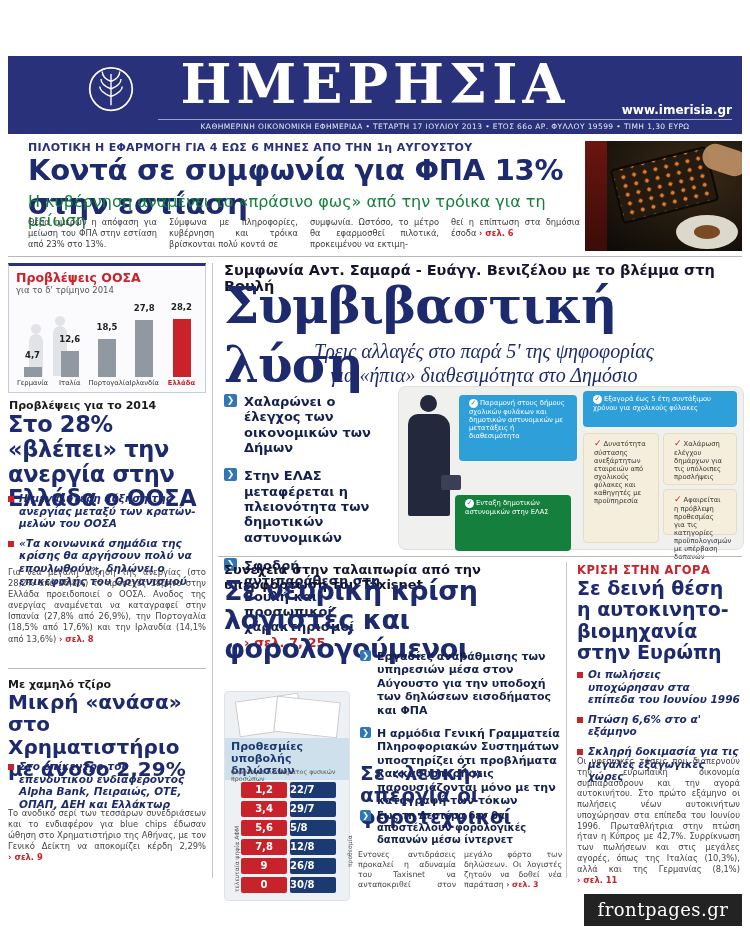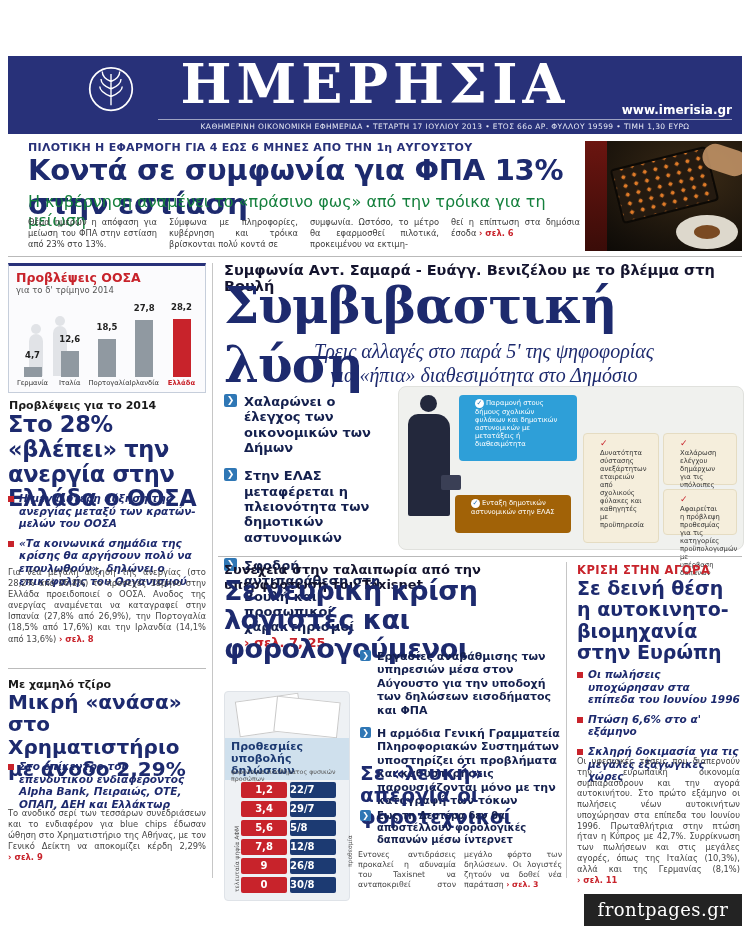--- a/index.html
+++ b/index.html
@@ -77,27 +77,27 @@
   .main-bullets{position:absolute;left:224px;top:394px;width:168px;}
   .bbullet{display:flex;gap:7px;margin-bottom:13px;}
   .bsq{flex:0 0 auto;width:13px;height:13px;background:#2f77b5;color:#fff;font-size:9px;line-height:13px;text-align:center;border-radius:2px;}
   .bbullet-text{font-size:13px;line-height:1.18;color:#14204e;font-weight:bold;}
 
   
   .mg{position:absolute;left:398px;top:386px;width:344px;height:162px;background:#f0f1ee;border:1px solid #e0e1dd;border-radius:8px;}
   .sil-head{position:absolute;left:21px;top:8px;width:17px;height:17px;border-radius:50%;background:#23283c;}
   .sil-body{position:absolute;left:9px;top:27px;width:42px;height:102px;background:#23283c;border-radius:10px 14px 2px 2px;}
   .sil-case{position:absolute;left:42px;top:88px;width:20px;height:15px;background:#3a3f55;border-radius:2px;}
-  .mgb{position:absolute;font-size:6.8px;line-height:1.18;padding:4px 16px;border-radius:4px;box-sizing:border-box;}
+  .mgb{position:absolute;font-size:6.8px;line-height:1.18;padding:4px 10px;border-radius:4px;box-sizing:border-box;}
   .chk{display:inline-block;width:9px;height:9px;border-radius:50%;background:#fff;color:#2f77b5;
        font-size:7px;line-height:9px;text-align:center;margin-right:2px;font-weight:bold;}
   .chk-red{display:inline-block;color:#c8232b;font-size:9px;margin-right:2px;font-weight:bold;}
   #mgb1{left:60px;top:8px;width:118px;height:66px;background:#2e9fd8;color:#fff;}
   #mgb2{left:184px;top:4px;width:154px;height:36px;background:#2e9fd8;color:#fff;}
-  #mgb3{left:56px;top:108px;width:116px;height:38px;background:#a16207;color:#fff;}
+  #mgb3{left:56px;top:108px;width:116px;height:56px;background:#15803d;color:#fff;}
   #mgb4{left:184px;top:46px;width:76px;height:110px;background:#f5eedc;color:#333;border:1px solid #e5dcc2;}
   #mgb5{left:264px;top:46px;width:74px;height:52px;background:#f5eedc;color:#333;border:1px solid #e5dcc2;}
   #mgb6{left:264px;top:102px;width:74px;height:46px;background:#f5eedc;color:#333;border:1px solid #e5dcc2;}
 
   
   .tx-kicker{position:absolute;left:224px;top:562px;font-size:13px;font-weight:bold;color:#14142e;width:340px;}
   .tx-headline{position:absolute;left:224px;top:577px;width:335px;color:#1d2a6e;font-size:27px;line-height:1.07;font-weight:bold;letter-spacing:-.5px;}
   .tx-info{position:absolute;left:224px;top:648px;width:126px;height:210px;background:#eef1f4;border:1px solid #dfe3e8;border-radius:4px;box-sizing:border-box;margin-top:43px;}
   .paper{position:absolute;background:#fff;border:1px solid #c9c9c9;width:62px;height:34px;}
   #pp1{left:12px;top:5px;transform:rotate(-8deg);}
@@ -264,20 +264,23 @@
     </div>
   </div>
 
   <div class="mg">
     <div class="sil-head"></div>
     <div class="sil-body"></div>
     <div class="sil-case"></div>
     <div class="mgb" id="mgb1">
       <span class="chk">✓</span><span>Παραμονή στους δήμους σχολικών φυλάκων και δημοτικών αστυνομικών με μετατάξεις ή διαθεσιμότητα</span>
     </div>
+    <div class="mgb" id="mgb2">
+      <span class="chk">✓</span><span>Εξαγορά έως 5 έτη συντάξιμου χρόνου για σχολικούς φύλακες</span>
+    </div>
     <div class="mgb" id="mgb3">
       <span class="chk">✓</span><span>Ενταξη δημοτικών αστυνομικών στην ΕΛΑΣ</span>
     </div>
     <div class="mgb" id="mgb4">
       <span class="chk-red">✓</span><span>Δυνατότητα σύστασης ανεξάρτητων εταιρειών από σχολικούς φύλακες και καθηγητές με προϋπηρεσία</span>
     </div>
     <div class="mgb" id="mgb5">
       <span class="chk-red">✓</span><span>Χαλάρωση ελέγχου δημάρχων για τις υπόλοιπες προσλήψεις</span>
     </div>
     <div class="mgb" id="mgb6">

